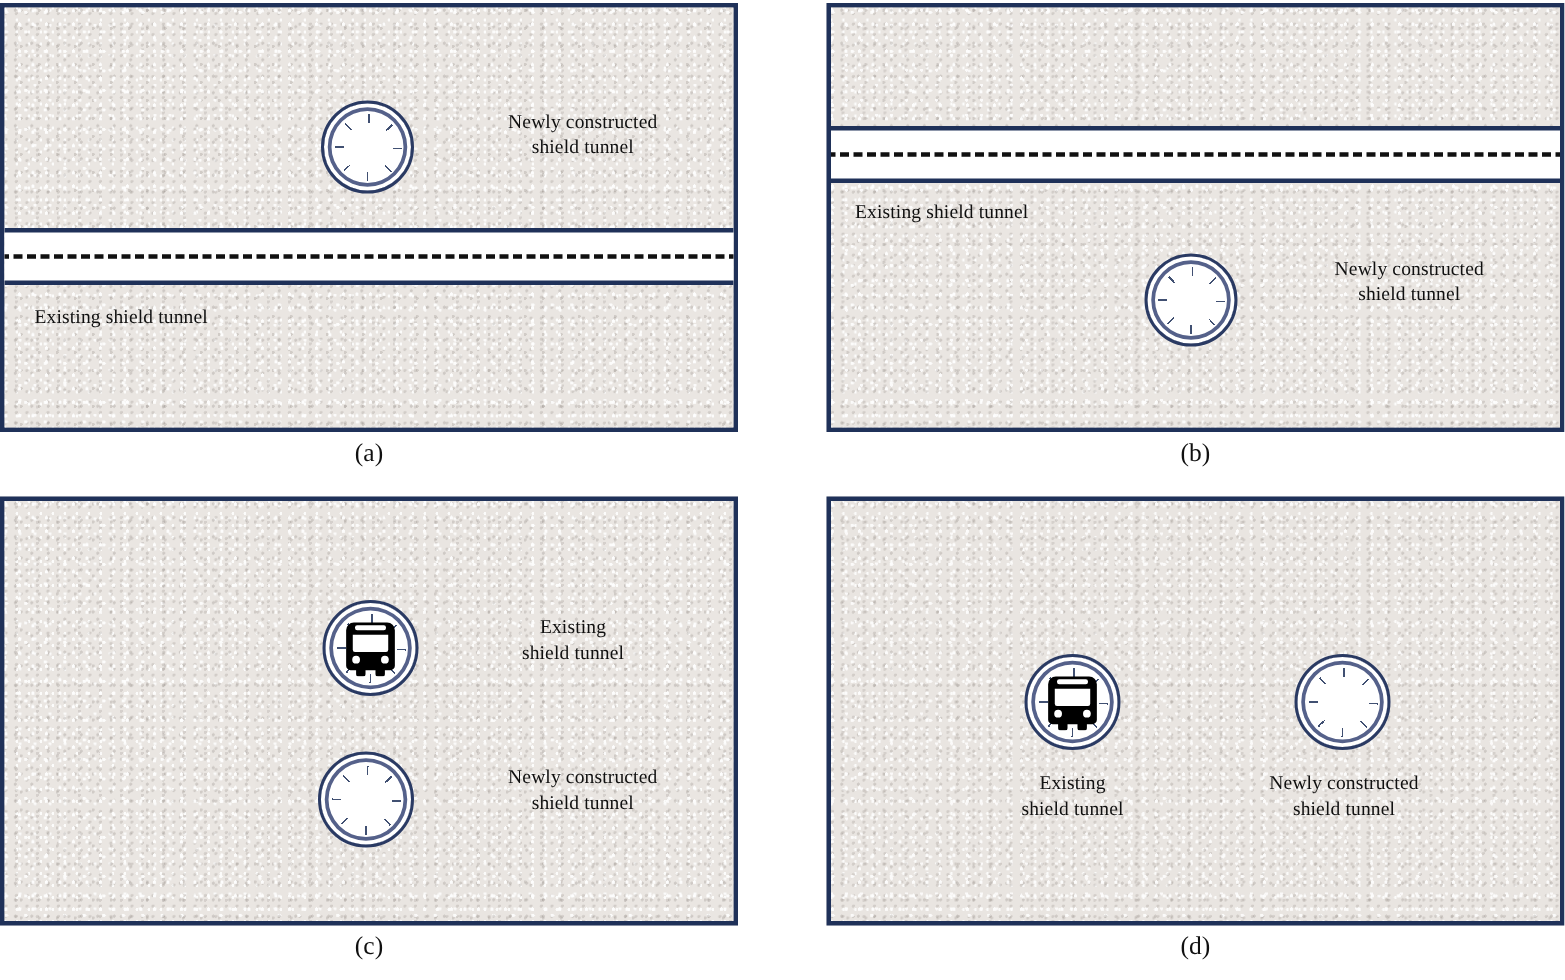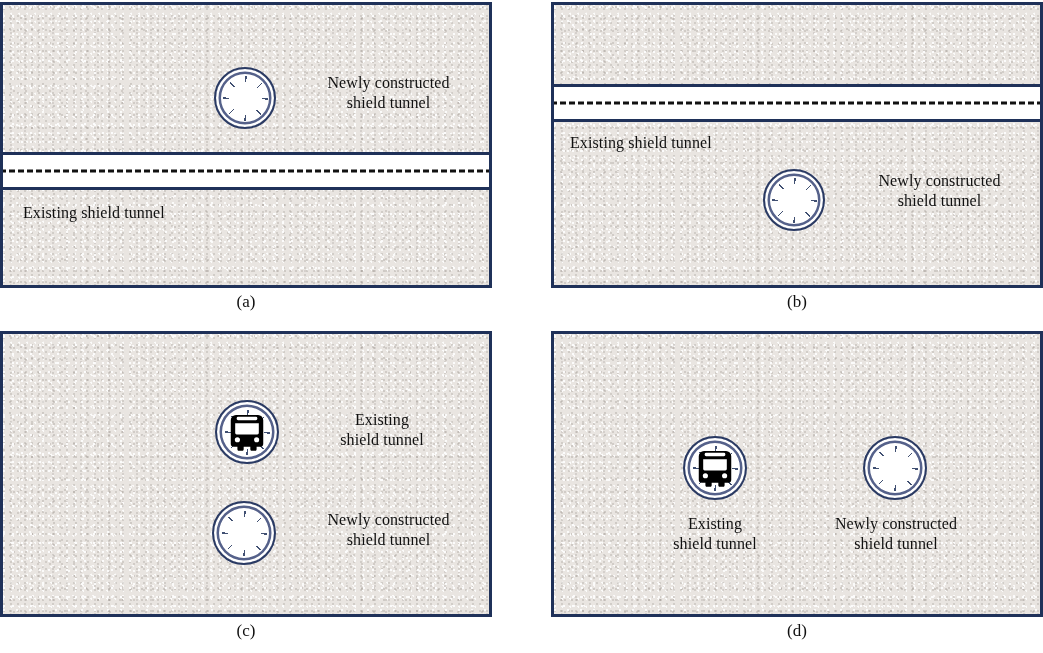--- a/index.html
+++ b/index.html
@@ -103,21 +103,21 @@
     transform:translate(-50%,-50%);
     width:62%;height:64%;
     z-index:6;
   }
   .train-icon svg{display:block;width:100%;height:100%;}
 
   
   .label{
     position:absolute;
     z-index:7;
-    font-size:16px;
+    font-size:13px;
     line-height:1.28;
     color:#101010;
     white-space:pre-line;
     letter-spacing:.1px;
   }
   .label.center{text-align:center;}
   .label.left{text-align:left;}
 
   
   .caption{

